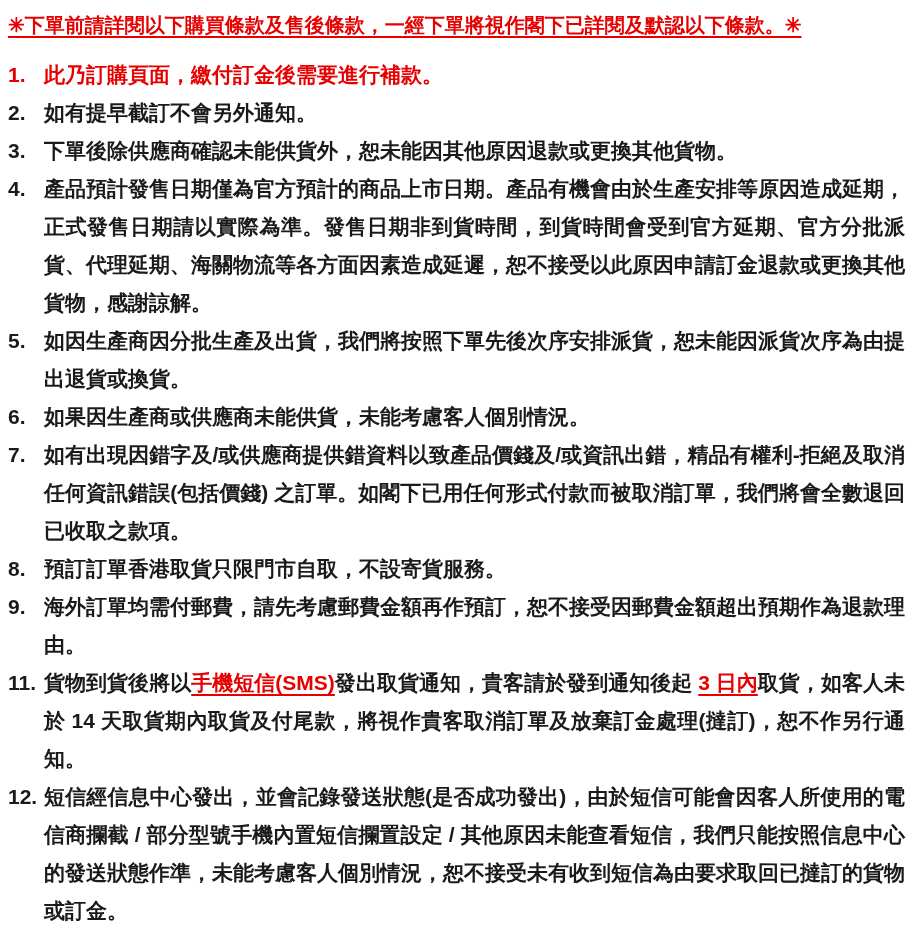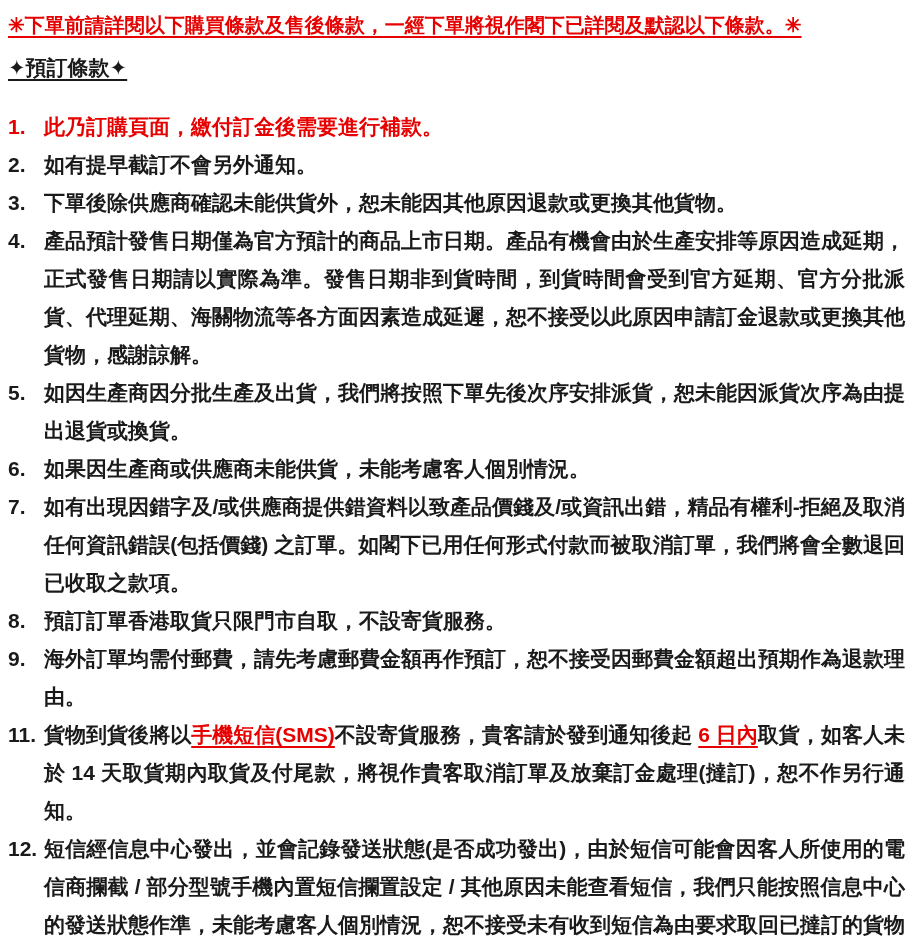--- a/index.html
+++ b/index.html
@@ -67,23 +67,20 @@
     text-decoration-thickness:2px;
     text-underline-offset:4px;
   }
 </style>
 </head>
 <body>
 
 <div class="page">
   <div class="warning-heading">✳下單前請詳閱以下購買條款及售後條款，一經下單將視作閣下已詳閱及默認以下條款。✳</div>
 
-  <div class="section-heading">
-    <span class="underlined">✦預訂條款✦</span>
-  </div>
 
   <div class="terms-list">
       <div class="term-item red">
         <span class="num">1.</span>
         <span class="content"><span>此乃訂購頁面，繳付訂金後需要進行補款。</span></span>
       </div>
       <div class="term-item">
         <span class="num">2.</span>
         <span class="content"><span>如有提早截訂不會另外通知。</span></span>
       </div>
@@ -110,20 +107,20 @@
       <div class="term-item">
         <span class="num">8.</span>
         <span class="content"><span>預訂訂單香港取貨只限門市自取，不設寄貨服務。</span></span>
       </div>
       <div class="term-item">
         <span class="num">9.</span>
         <span class="content"><span>海外訂單均需付郵費，請先考慮郵費金額再作預訂，恕不接受因郵費金額超出預期作為退款理由。</span></span>
       </div>
       <div class="term-item">
         <span class="num">11.</span>
-        <span class="content"><span>貨物到貨後將以</span><span class="seg-red">手機短信(SMS)</span><span>不設寄貨服務，貴客請於發到通知後起 </span><span class="seg-red">6 日內</span><span>取貨，如客人未於 14 天取貨期內取貨及付尾款，將視作貴客取消訂單及放棄訂金處理(撻訂)，恕不作另行通知。</span></span>
+        <span class="content"><span>貨物到貨後將以</span><span class="seg-red">手機短信(SMS)</span><span>發出取貨通知，貴客請於發到通知後起 </span><span class="seg-red">3 日內</span><span>取貨，如客人未於 14 天取貨期內取貨及付尾款，將視作貴客取消訂單及放棄訂金處理(撻訂)，恕不作另行通知。</span></span>
       </div>
       <div class="term-item">
         <span class="num">12.</span>
         <span class="content"><span>短信經信息中心發出，並會記錄發送狀態(是否成功發出)，由於短信可能會因客人所使用的電信商攔截 / 部分型號手機內置短信攔置設定 / 其他原因未能查看短信，我們只能按照信息中心的發送狀態作準，未能考慮客人個別情況，恕不接受未有收到短信為由要求取回已撻訂的貨物或訂金。</span></span>
       </div>
     </div>
 </div>
 
 </body></html>

